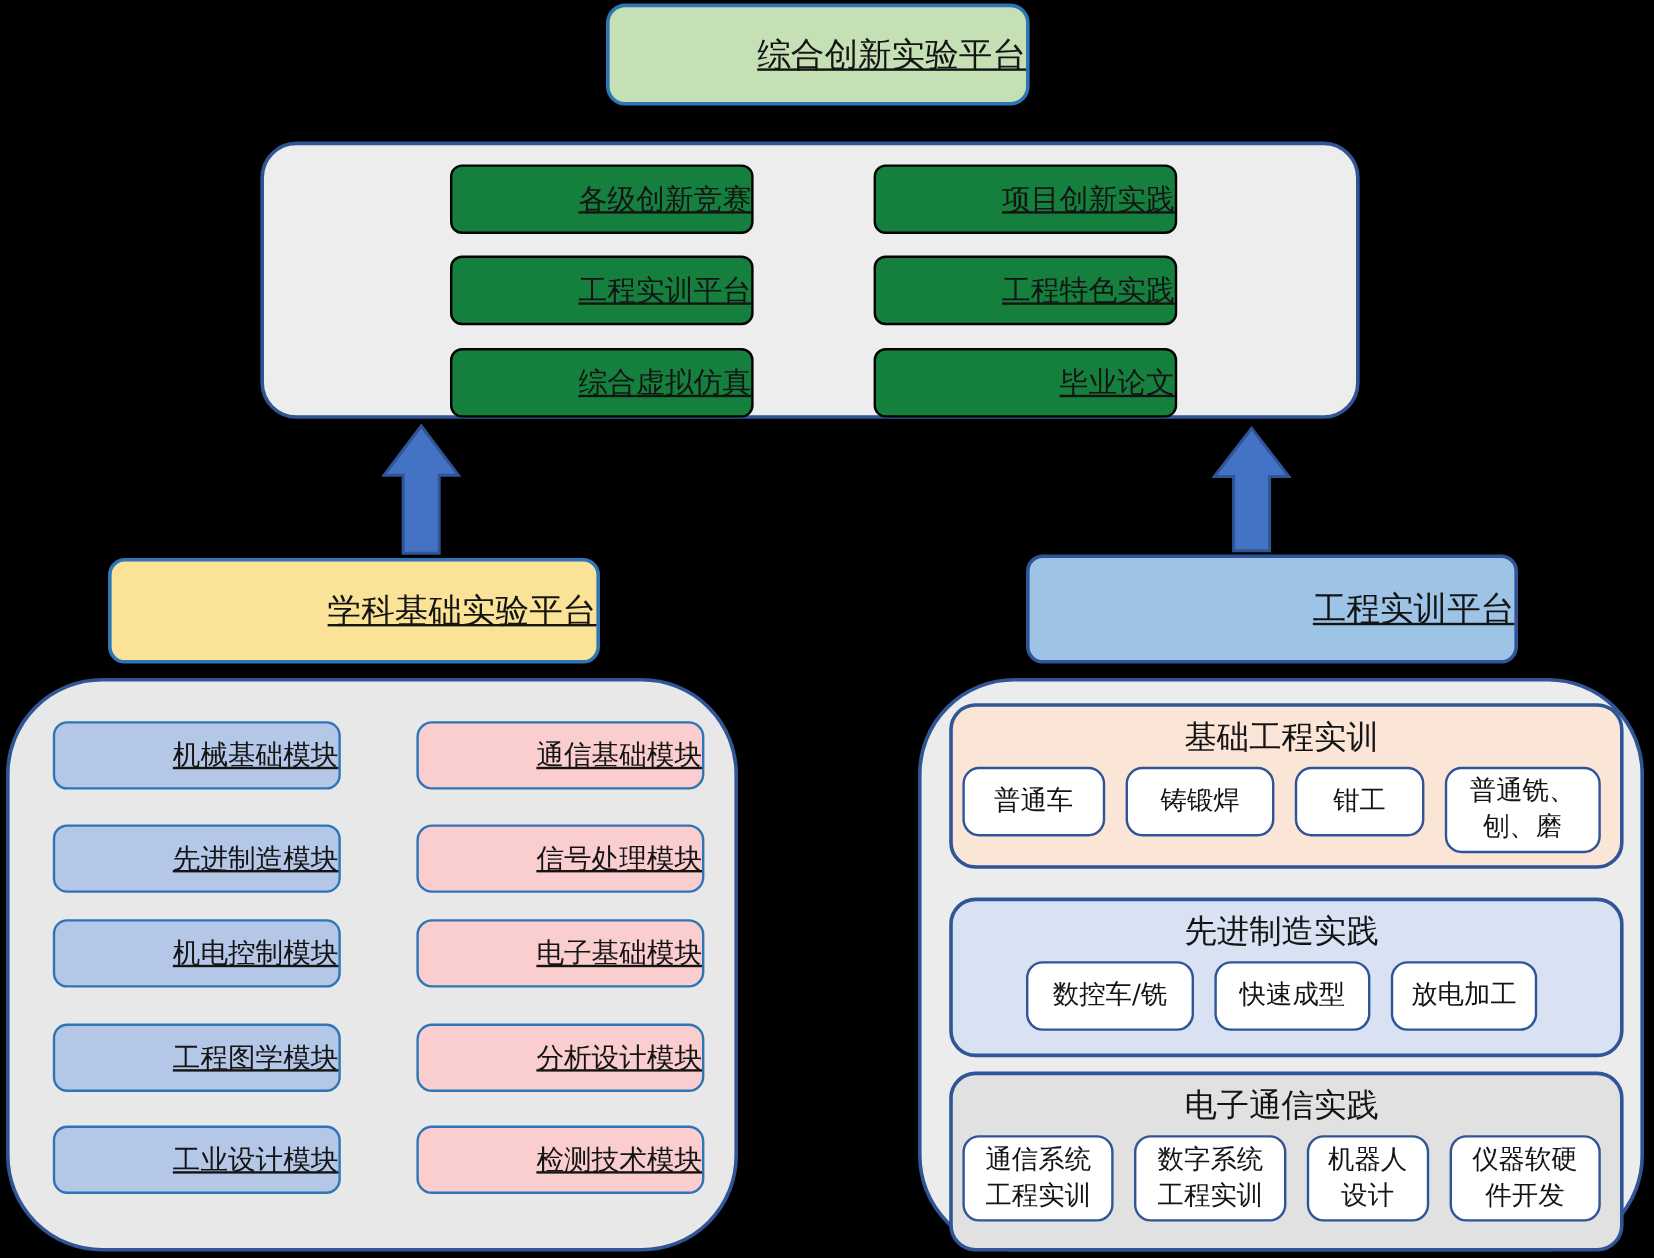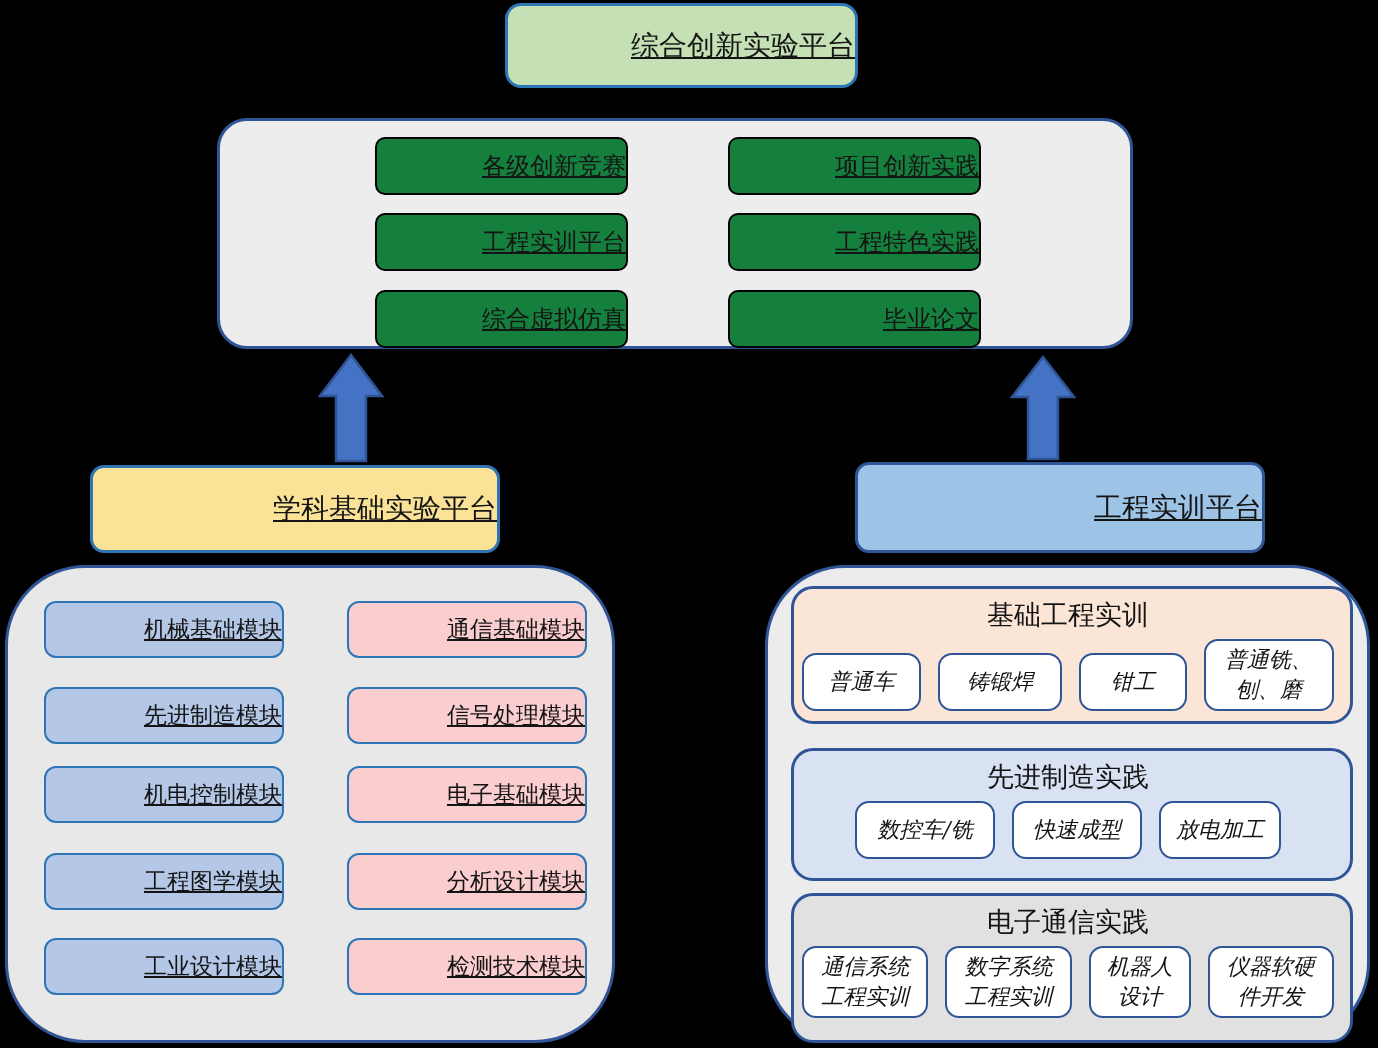--- a/index.html
+++ b/index.html
@@ -29,35 +29,35 @@
   .arrow-right{left:1010px;top:355px;}
 
   
   .yellow-title{left:90px;top:465px;width:410px;height:88px;background:#FAE397;
     border:3px solid #2E75B6;border-radius:14px;font-size:28px;}
   .left-container{left:5px;top:565px;width:610px;height:478px;background:#E9E8E8;
     border:3px solid #2F5597;border-radius:80px;}
   .module{width:240px;height:57px;border-radius:12px;font-size:23px;}
   .module-blue{background:#B4C7E7;border:2px solid #2E75B6;}
   .module-pink{background:#FACDCE;border:2px solid #2E75B6;}
-  .colL{left:36px;} .colR{left:339px;}
+  .colL{left:36px;} .colR{left:339px;border-radius:13px;}
   .r0{top:33px;} .r1{top:119px;} .r2{top:198px;} .r3{top:285px;} .r4{top:370px;}
 
   
   .blue-title{left:855px;top:462px;width:410px;height:91px;background:#9DC3E6;
     border:3px solid #2F5597;border-radius:14px;font-size:28px;}
   .right-container{left:765px;top:565px;width:605px;height:478px;background:#EDECEC;
     border:3px solid #2F5597;border-radius:80px;}
   .section{position:absolute;left:23px;width:562px;border:3px solid #2F5597;border-radius:22px;
     display:flex;flex-direction:column;align-items:center;padding:5px 16px 10px 8px;box-sizing:border-box;}
   .sec1{top:18px;min-height:132px;background:#FBE5D6;}
   .sec2{top:180px;min-height:133px;background:#D9E2F3;}
   .sec3{top:325px;min-height:150px;background:#E2E1E1;}
   .sec-title{font-size:27px;line-height:42px;}
-  .sec-row{display:flex;align-items:flex-end;justify-content:center;gap:17px;width:100%;margin-top:3px;font-style:italic;}
+  .sec-row{display:flex;align-items:flex-start;justify-content:center;gap:17px;width:100%;margin-top:3px;}
   .witem{background:#fff;border:2.5px solid #2F5597;border-radius:14px;font-size:22px;
     line-height:30px;min-height:58px;white-space:pre-line;display:flex;align-items:center;
     justify-content:center;text-align:center;box-sizing:border-box;padding:4px 6px;}
   .sec1 .witem:nth-child(1){width:122px;} .sec1 .witem:nth-child(2){width:128px;}
   .sec1 .witem:nth-child(3){width:110px;} .sec1 .witem:nth-child(4){width:134px;}
   .sec2 .witem:nth-child(1){width:140px;} .sec2 .witem:nth-child(2){width:130px;}
   .sec2 .witem:nth-child(3){width:122px;} .sec2 .witem:nth-child(4){width:122px;}
   .sec3 .witem:nth-child(1){width:132px;} .sec3 .witem:nth-child(2){width:132px;}
   .sec3 .witem:nth-child(3){width:106px;} .sec3 .witem:nth-child(4){width:132px;}
 </style>

